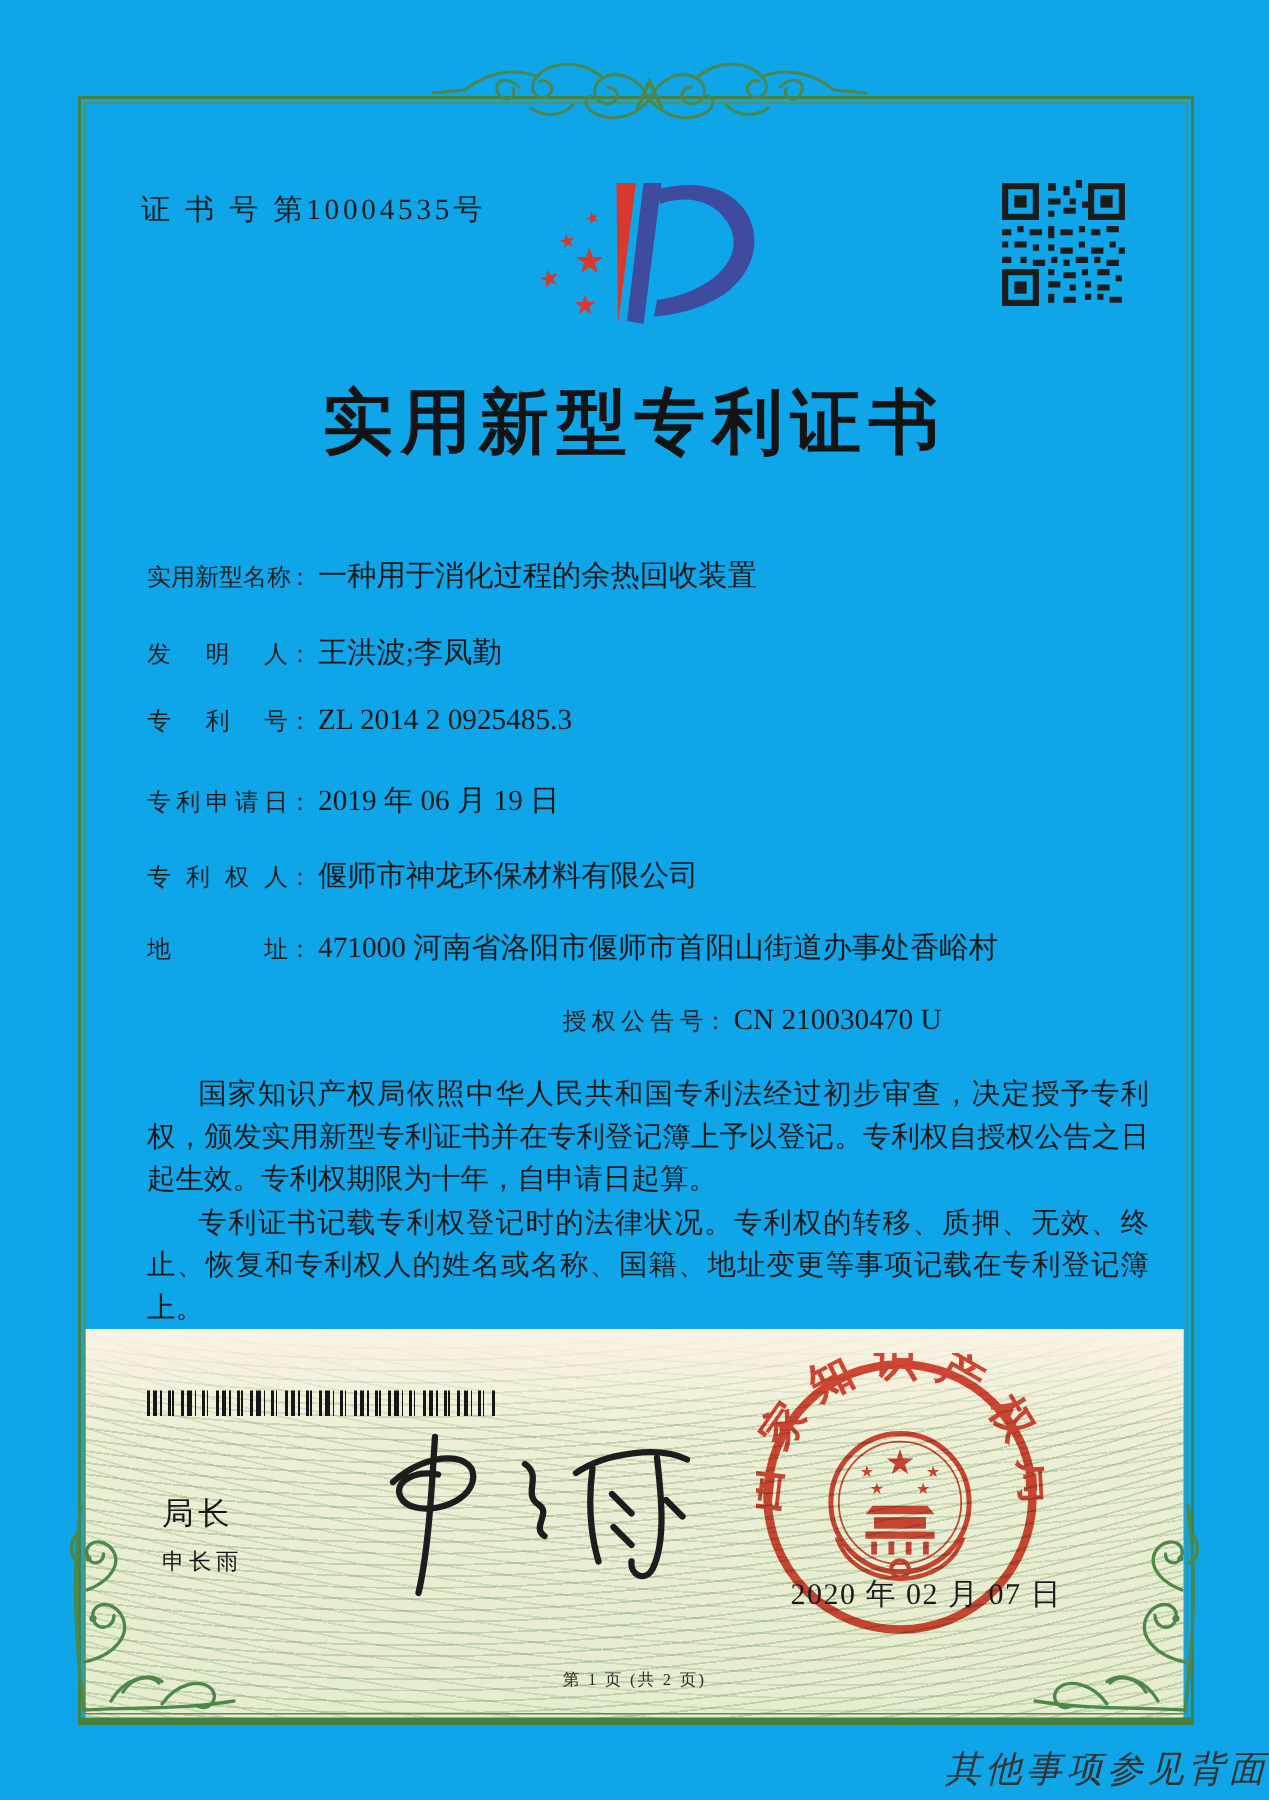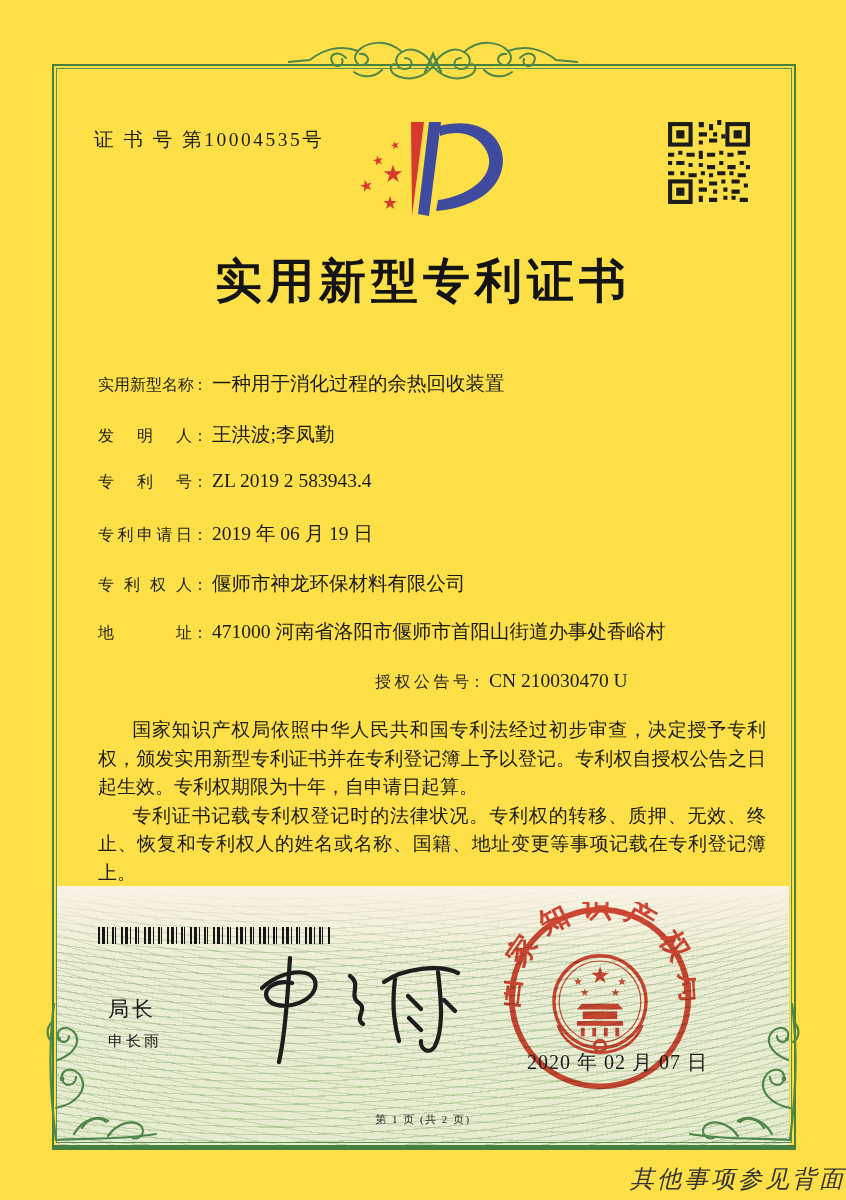--- a/index.html
+++ b/index.html
@@ -1,17 +1,17 @@
 <!DOCTYPE html>
 <html><head>
 <meta charset="utf-8">
 <style>
   html,body{margin:0;padding:0;}
   body{width:846px;height:1200px;background:#f9f3e3;font-family:"Liberation Serif","DejaVu Serif",serif;color:#222;}
-  .page{position:relative;width:846px;height:1200px;overflow:hidden;background:#fde047;}
+  .page{position:relative;width:846px;height:1200px;overflow:hidden;background:#0ea5e9;}
 
   
   .frame{position:absolute;left:52px;top:64px;width:740px;height:1079px;
          border:2.5px solid #47803f;border-bottom-width:5px;z-index:3;pointer-events:none;}
   .frame::before{content:"";position:absolute;inset:2px;border:1px solid #5a8f52;}
 
   
   .waves{position:absolute;left:57px;top:886px;width:732px;height:260px;z-index:1;
     background:
       repeating-radial-gradient(circle at 30% -1500px, rgba(106,148,82,.30) 0 1.2px, rgba(106,148,82,0) 1.2px 7.6px),
@@ -152,21 +152,21 @@
   <div class="title">实用新型专利证书</div>
 
   <div class="fields">
     <div class="frow" style="top:370px">
       <span class="flabel">实用新型名称</span><span class="fcolon">：</span><span class="fvalue">一种用于消化过程的余热回收装置</span>
     </div>
     <div class="frow" style="top:421px">
       <span class="flabel">发明人</span><span class="fcolon">：</span><span class="fvalue">王洪波;李凤勤</span>
     </div>
     <div class="frow" style="top:470px">
-      <span class="flabel">专利号</span><span class="fcolon">：</span><span class="fvalue">ZL 2019 2 583943.4</span>
+      <span class="flabel">专利号</span><span class="fcolon">：</span><span class="fvalue">ZL 2014 2 0925485.3</span>
     </div>
     <div class="frow" style="top:520px">
       <span class="flabel">专利申请日</span><span class="fcolon">：</span><span class="fvalue">2019 年 06 月 19 日</span>
     </div>
     <div class="frow" style="top:570px">
       <span class="flabel">专利权人</span><span class="fcolon">：</span><span class="fvalue">偃师市神龙环保材料有限公司</span>
     </div>
     <div class="frow" style="top:618px">
       <span class="flabel">地址</span><span class="fcolon">：</span><span class="fvalue">471000 河南省洛阳市偃师市首阳山街道办事处香峪村</span>
     </div>

